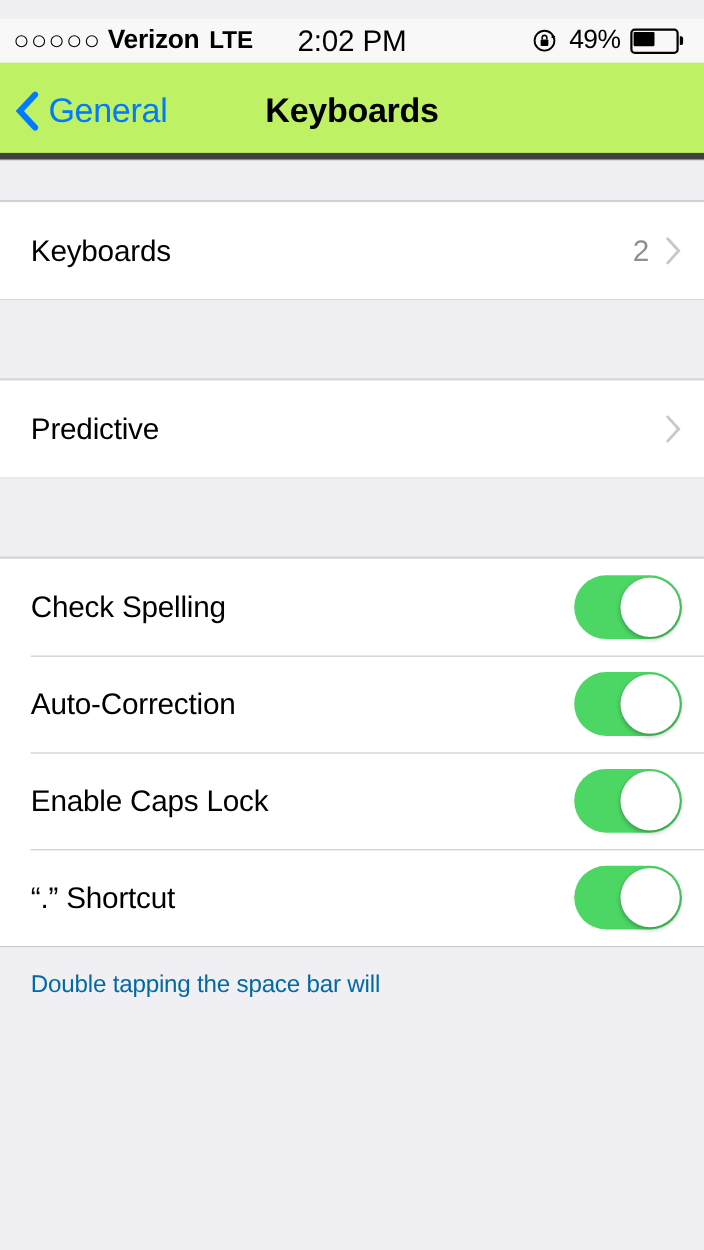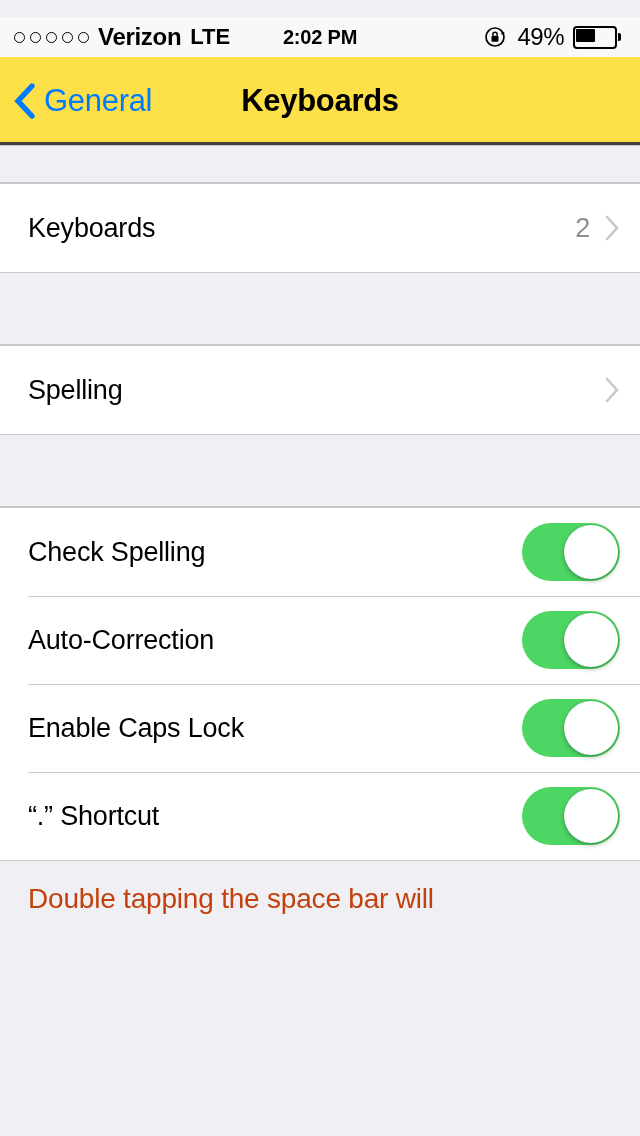--- a/index.html
+++ b/index.html
@@ -18,43 +18,43 @@
     display:flex; align-items:center; color:#000;
   }
   .sb-left { display:flex; align-items:center; padding-left:14px; gap:9px; }
   .dots { display:flex; align-items:center; gap:5px; }
   .dot { width:11px; height:11px; border-radius:50%; border:1.6px solid #000; background:transparent; }
   .carrier { font-size:24px; font-weight:600; letter-spacing:-0.3px; }
   .radio { font-size:22px; font-weight:700; letter-spacing:0px; }
   .sb-center {
     position:absolute; left:0; right:0; top:0; height:40px;
     display:flex; align-items:center; justify-content:center;
-    font-size:20px; font-weight:700; letter-spacing:-0.2px; pointer-events:none;
+    font-size:27px; font-weight:400; letter-spacing:-0.2px; pointer-events:none;
   }
   .sb-right {
     position:absolute; right:19px; top:0; height:40px;
     display:flex; align-items:center; gap:9px;
   }
   .rotlock { width:24px; height:24px; }
   .batt-pct { font-size:24px; font-weight:400; letter-spacing:-0.5px; }
   .battery { position:relative; width:48px; height:23px; }
   .batt-body {
     position:absolute; left:0; top:0; width:44px; height:23px;
     border:2px solid #000; border-radius:4px;
   }
   .batt-fill { position:absolute; left:3px; top:3px; height:13px; background:#000; border-radius:1px; }
   .batt-cap {
     position:absolute; right:0; top:7.5px; width:3px; height:8px;
     background:#000; border-radius:0 2px 2px 0;
   }
 
   
   .navbar {
-    position:relative; height:88px; background:#fde047;
-    border-bottom:3px solid #404040;
+    position:relative; height:88px; background:#bef264;
+    border-bottom:6px solid #404040;
   }
   .back-btn {
     position:absolute; left:14px; top:0; height:88px;
     display:flex; align-items:center; gap:8px; cursor:pointer;
   }
   .back-chevron { width:22px; height:38px; display:block; }
   .back-label { font-size:31px; color:#007AFF; letter-spacing:-0.3px; }
   .nav-title {
     position:absolute; left:0; right:0; top:0; height:88px;
     display:flex; align-items:center; justify-content:center;
@@ -91,21 +91,21 @@
     background:#FFFFFF;
     box-shadow:0 2px 5px rgba(0,0,0,0.30), 0 0 1px rgba(0,0,0,0.22);
   }
   .switch.on .sw-knob { right:2px; }
   .switch.off .sw-knob { left:2px; }
 
   
   .footer {
     padding:20px 28px 0 28px; background:#EFEFF4;
   }
-  .footer-line { font-size:28px; color:#c2410c; line-height:1.3; letter-spacing:-0.2px; }
+  .footer-line { font-size:22px; color:#0369a1; line-height:1.3; letter-spacing:-0.2px; }
 </style>
 </head>
 <body>
 
 <div id="screen">
 
   <div class="statusbar">
     <div class="sb-left">
       <div class="dots">
         <span class="dot"></span>
@@ -153,21 +153,21 @@
             <span class="row-value">2</span>
             <svg class="disclosure" viewBox="0 0 16 28">
               <polyline points="3,3 13,14 3,25" fill="none" stroke="#C7C7CC" stroke-width="2.6" stroke-linecap="round"></polyline>
             </svg>
           </div>
         </div>
       </div>
       <div class="gap" style="height: 72px;"></div>
       <div class="group">
         <div class="row">
-          <div class="row-label">Spelling</div>
+          <div class="row-label">Predictive</div>
           <div class="row-right">
             <svg class="disclosure" viewBox="0 0 16 28">
               <polyline points="3,3 13,14 3,25" fill="none" stroke="#C7C7CC" stroke-width="2.6" stroke-linecap="round"></polyline>
             </svg>
           </div>
         </div>
       </div>
       <div class="gap" style="height: 72px;"></div>
       <div class="group">
         <div class="row">

